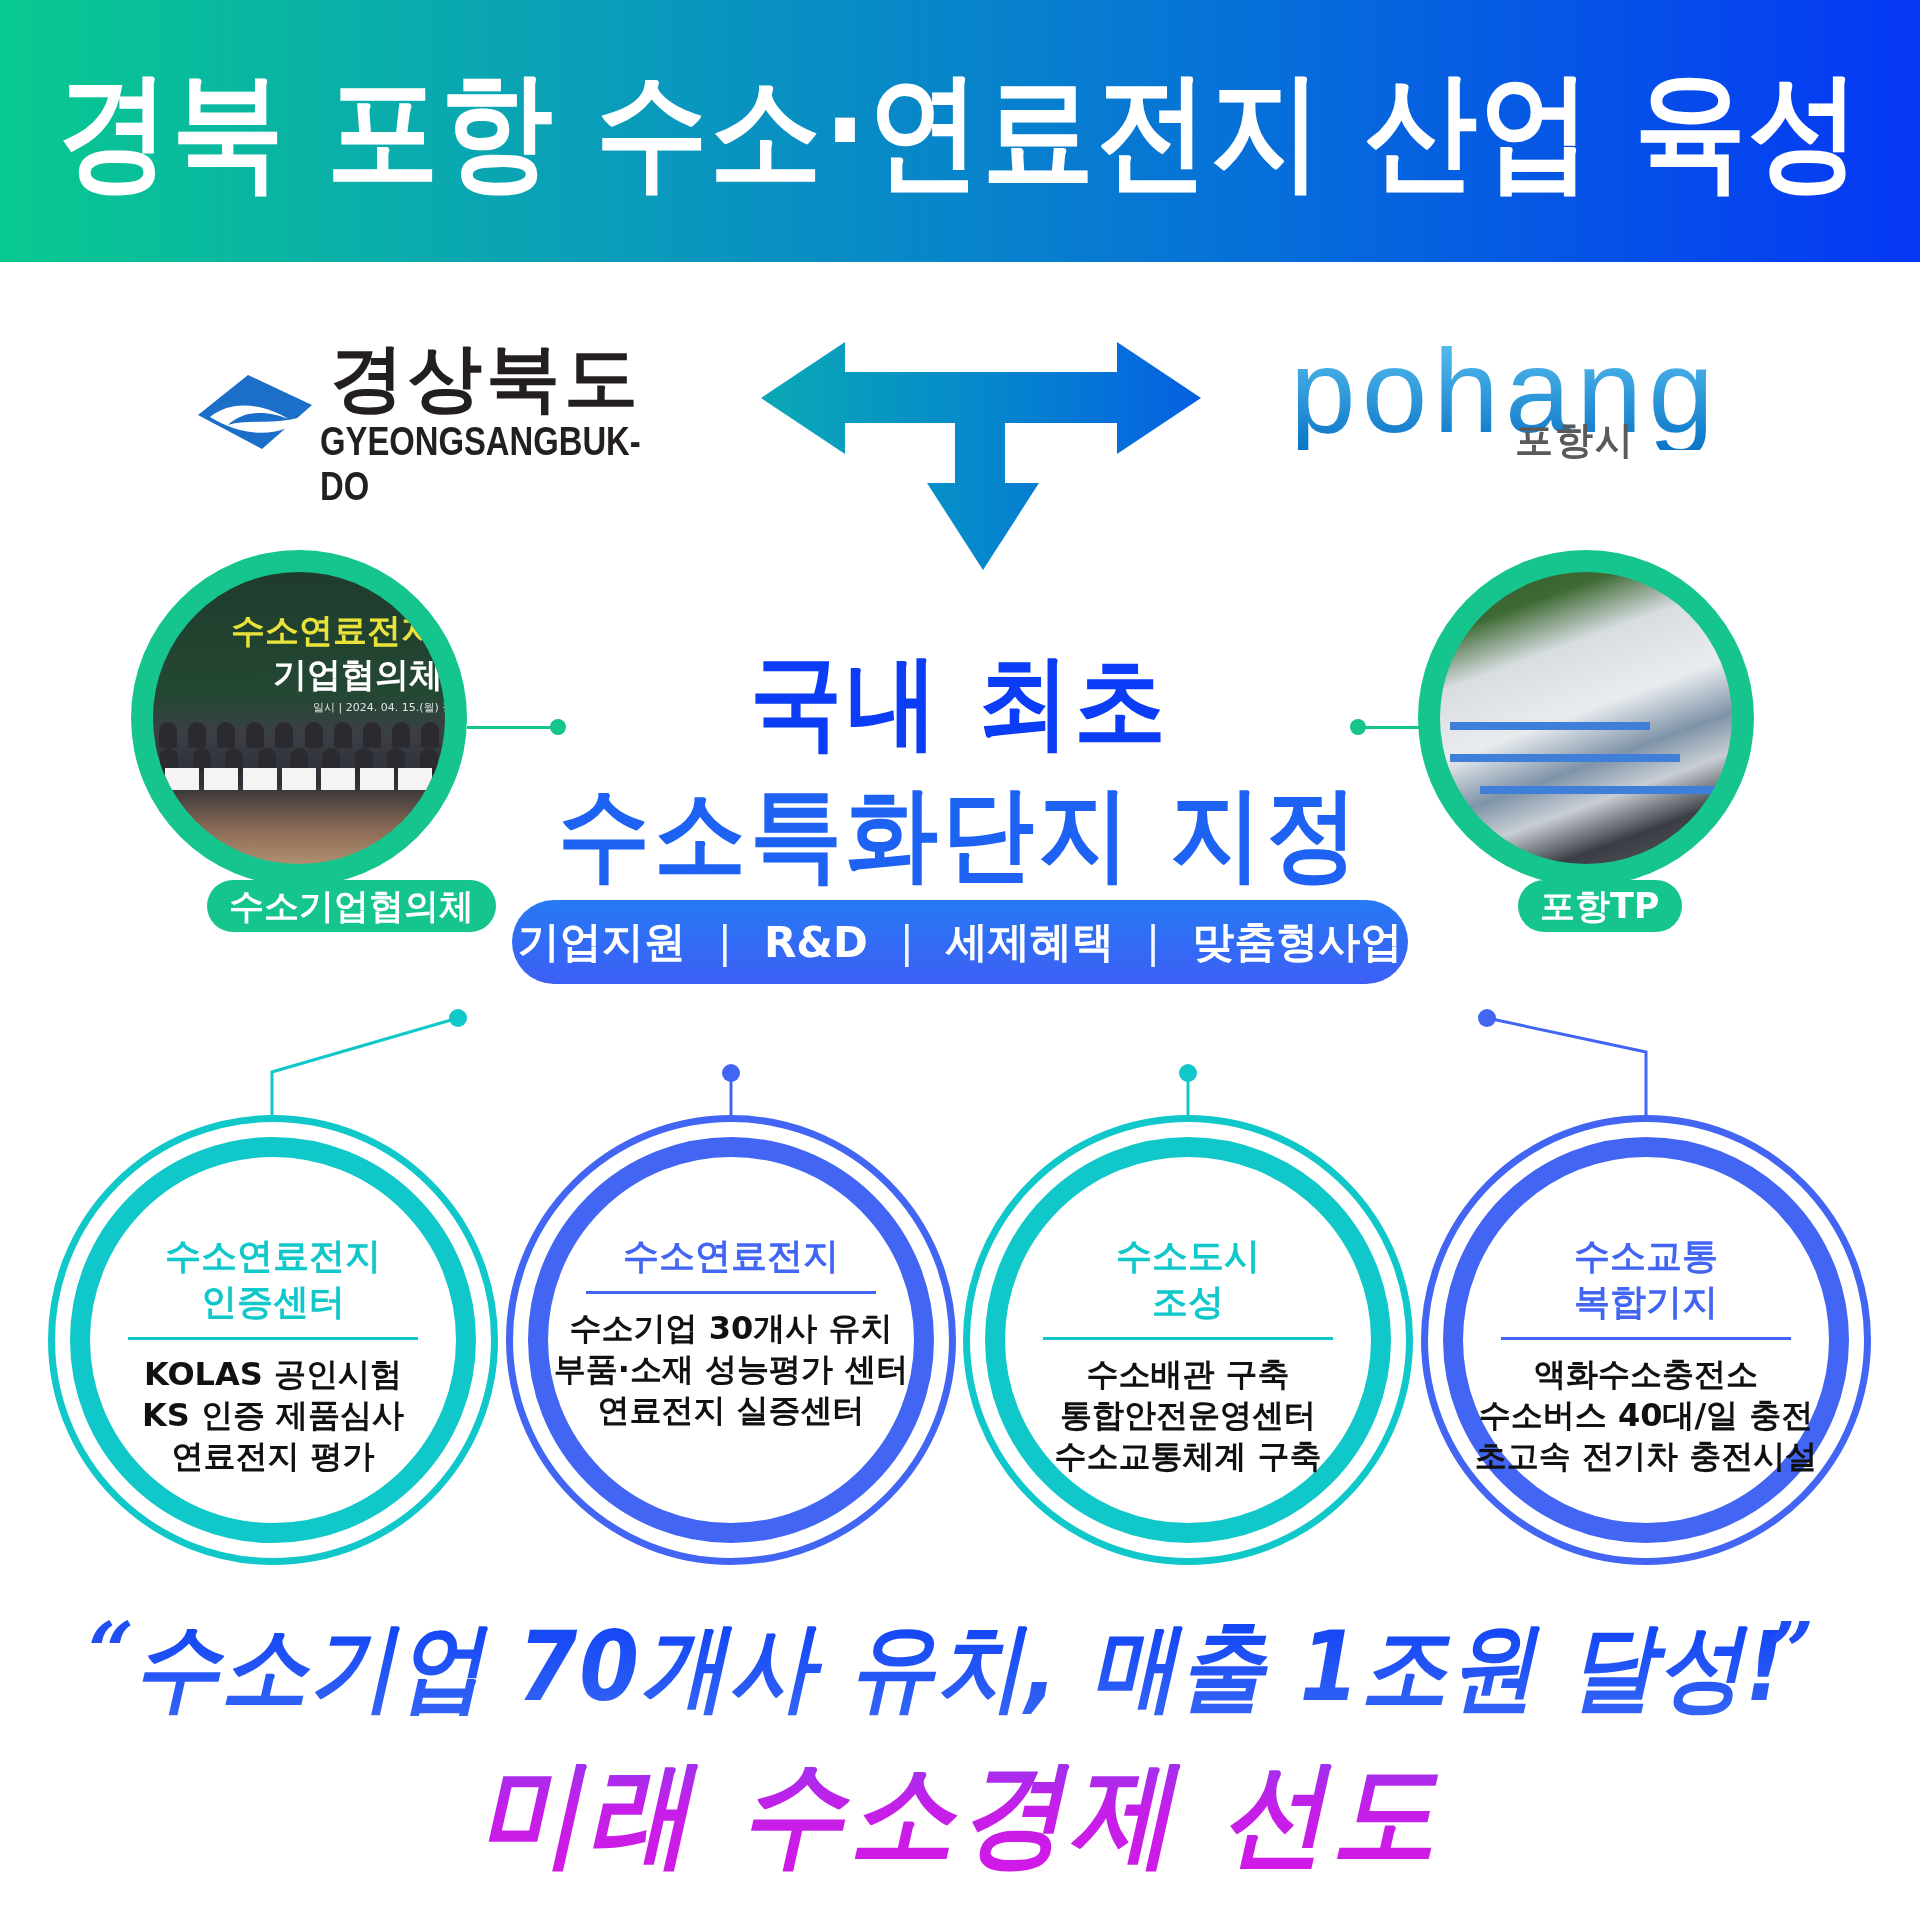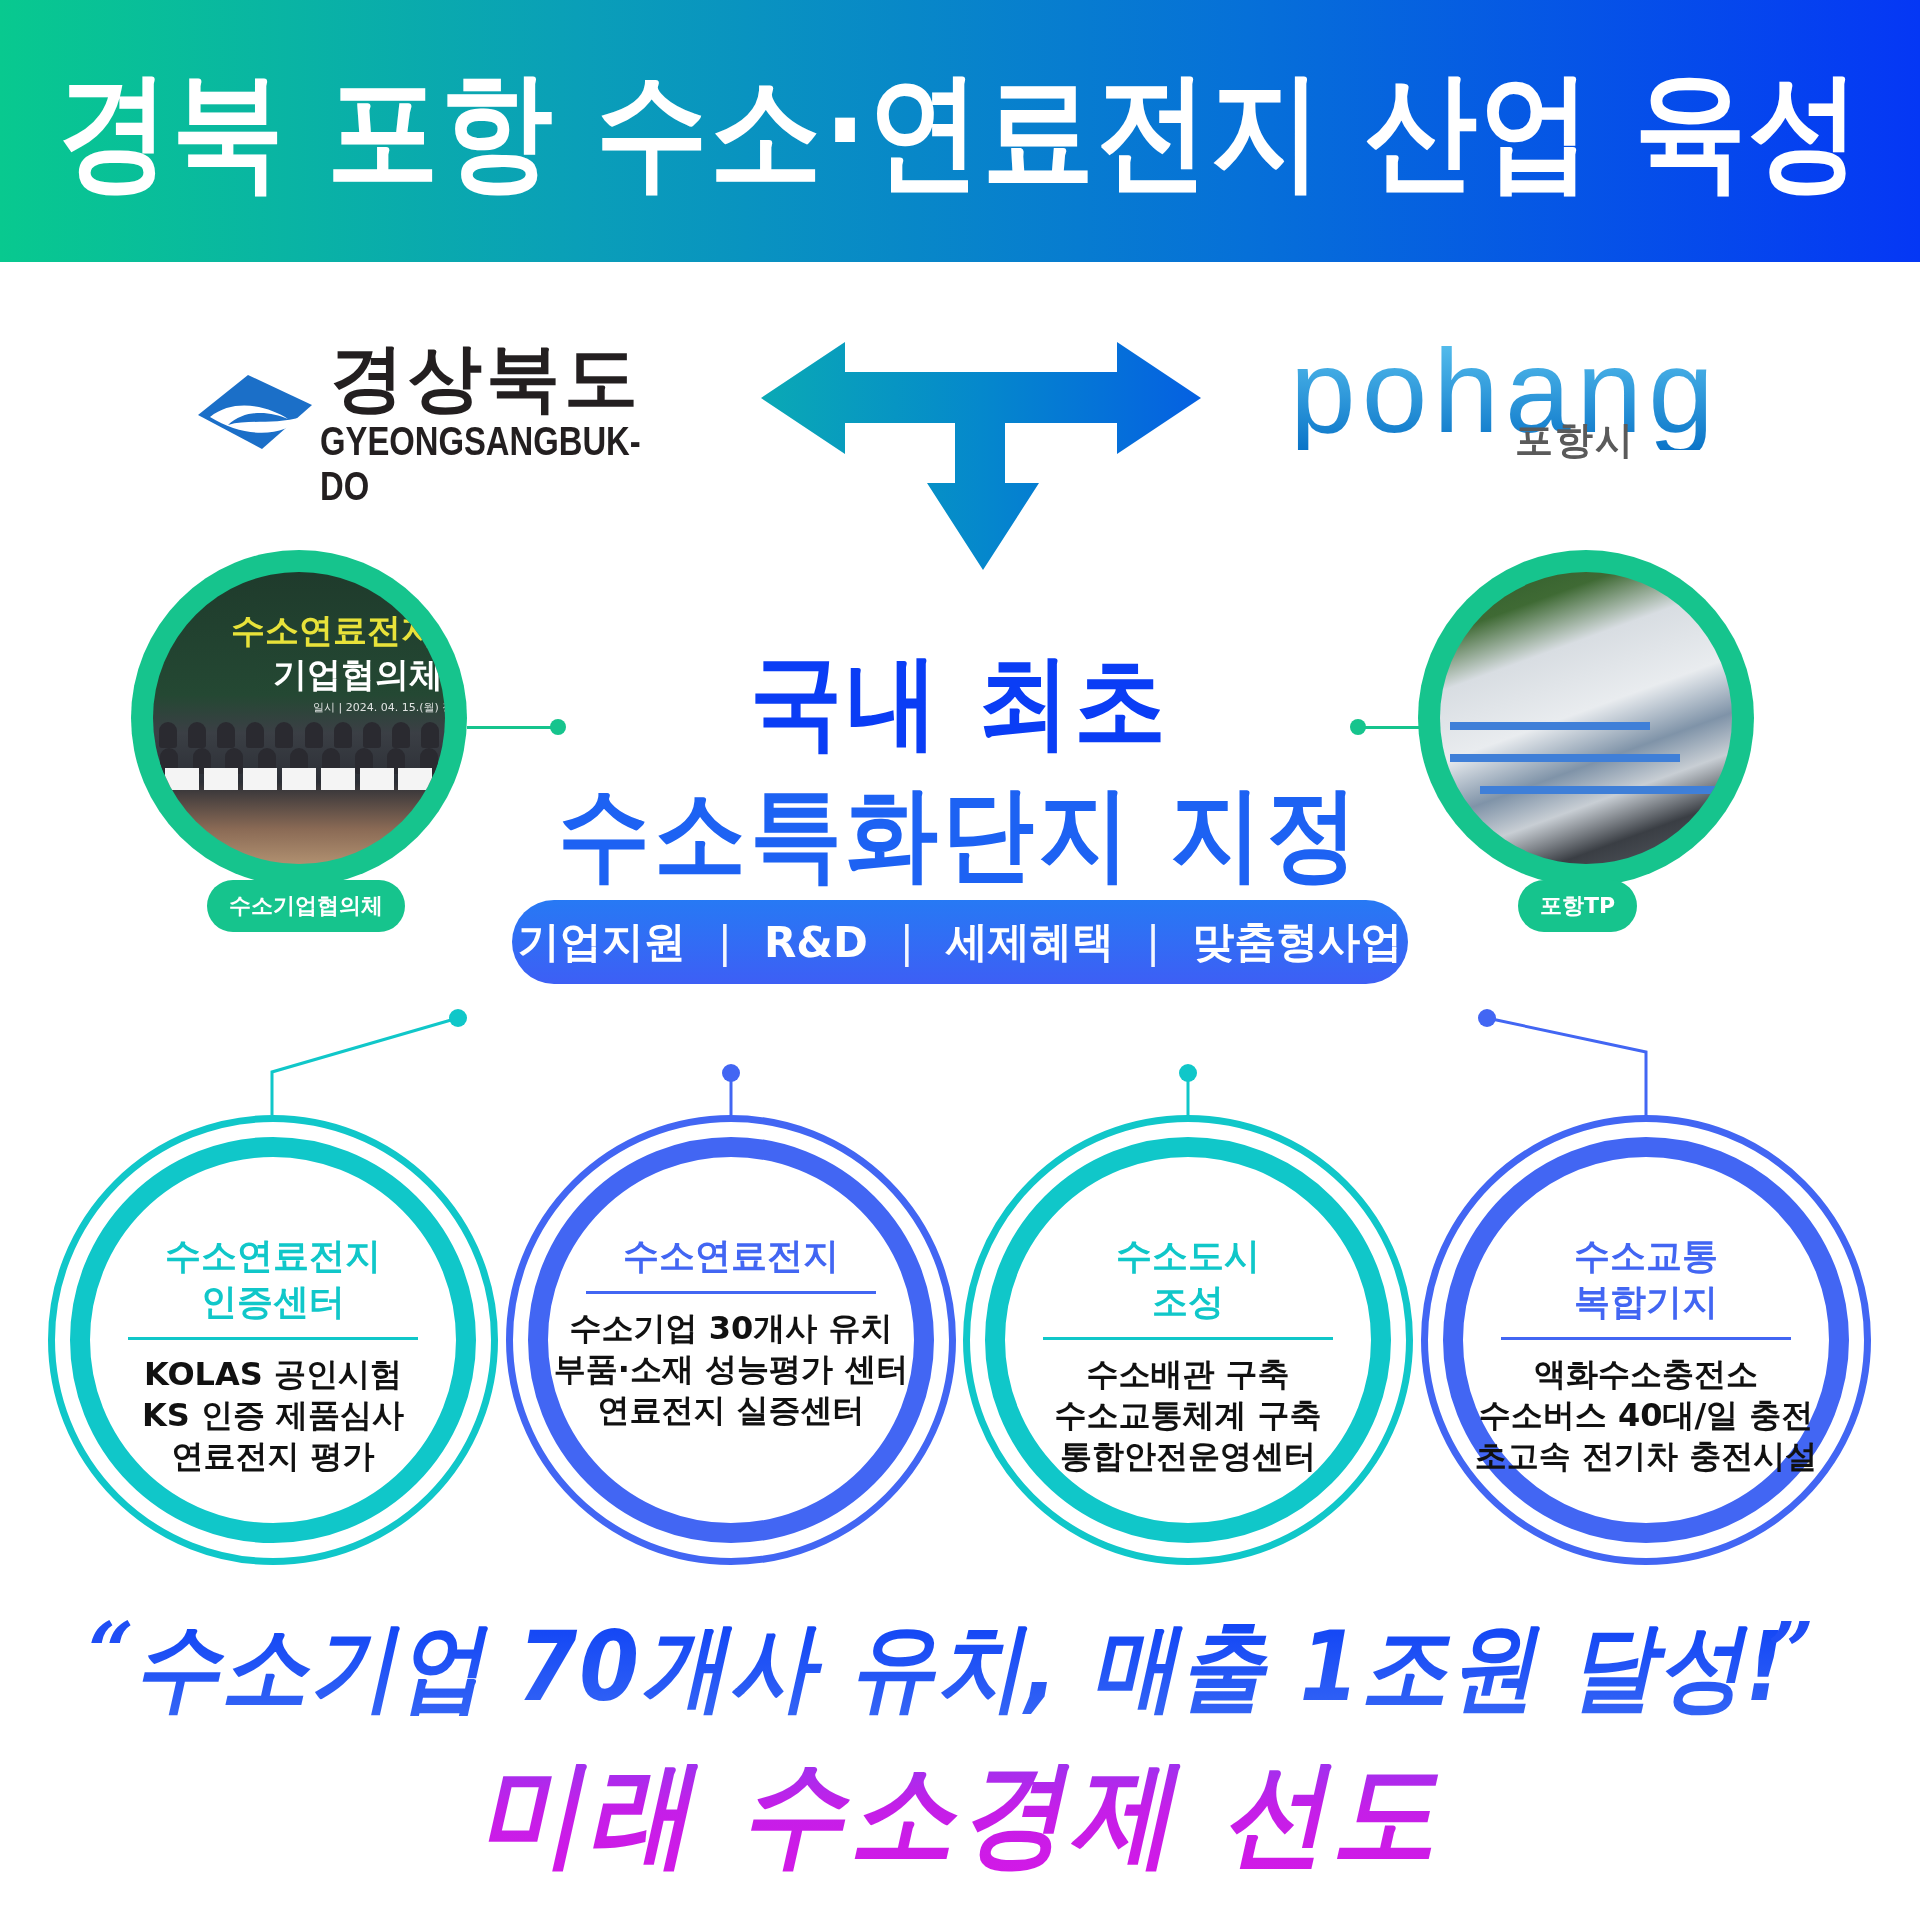--- a/index.html
+++ b/index.html
@@ -74,21 +74,21 @@
     }
     .people-row {
       position: absolute; left: 0; right: 0; height: 26px; display: flex; justify-content: space-around;
     }
     .people-row span { width: 18px; height: 26px; background: #2a2a30; border-radius: 9px 9px 3px 3px; display: block; }
     .docs-row { position: absolute; left: 10px; right: 10px; top: 196px; display: flex; justify-content: space-around; }
     .docs-row span { width: 34px; height: 22px; background: #f4f4f4; display: block; }
     .bldg-stripe { position: absolute; height: 8px; background: #3f7fd8; }
     .photo-label {
       position: absolute; height: 52px; border-radius: 26px; background: #16c48d;
-      color: #fff; font-weight: 900; font-size: 22px; line-height: 52px; 
+      color: #fff; font-weight: 900; font-size: 35px; line-height: 52px; 
       padding: 0 22px; white-space: nowrap;
     }
 
     .connector-dot { position: absolute; width: 16px; height: 16px; border-radius: 50%; }
     .line { position: absolute; }
 
     
     .headline1 {
       position: absolute; left: 0; width: 1920px; top: 640px; text-align: center;
       font-size: 92px; font-weight: 900; color: #0a3df5; letter-spacing: 4px;
@@ -276,22 +276,22 @@
 </div>
 
 <div class="feat" style="left:963px; top:1115px; --c:#10c7c9;">
   <div class="ring1"></div>
   <div class="ring2"></div>
   <div class="content">
     <div class="ftitle">수소도시</div>
     <div class="ftitle">조성</div>
     <div class="fdiv"></div>
     <div class="fline">수소배관 구축</div>
+    <div class="fline">통합안전운영센터</div>
     <div class="fline">수소교통체계 구축</div>
-    <div class="fline">통합안전운영센터</div>
   </div>
 </div>
 
 <div class="feat" style="left:1421px; top:1115px; --c:#4266f3;">
   <div class="ring1"></div>
   <div class="ring2"></div>
   <div class="content">
     <div class="ftitle">수소교통</div>
     <div class="ftitle">복합기지</div>
     <div class="fdiv"></div>

